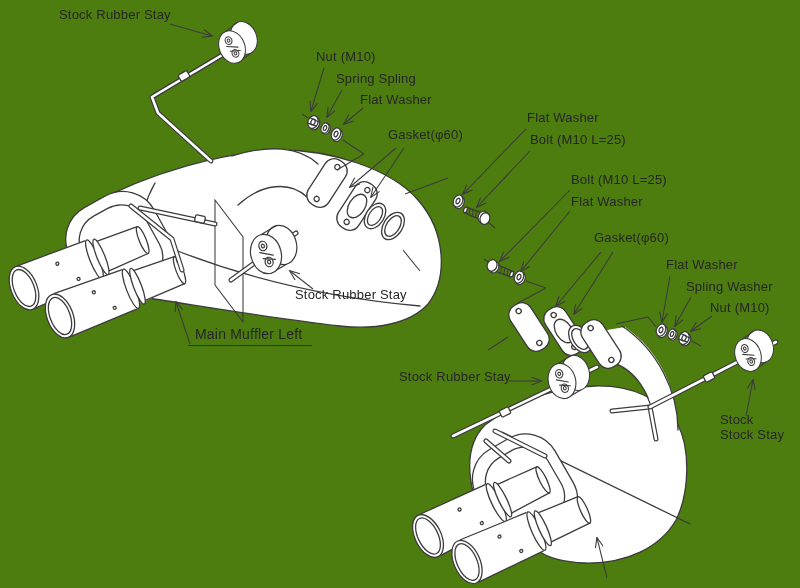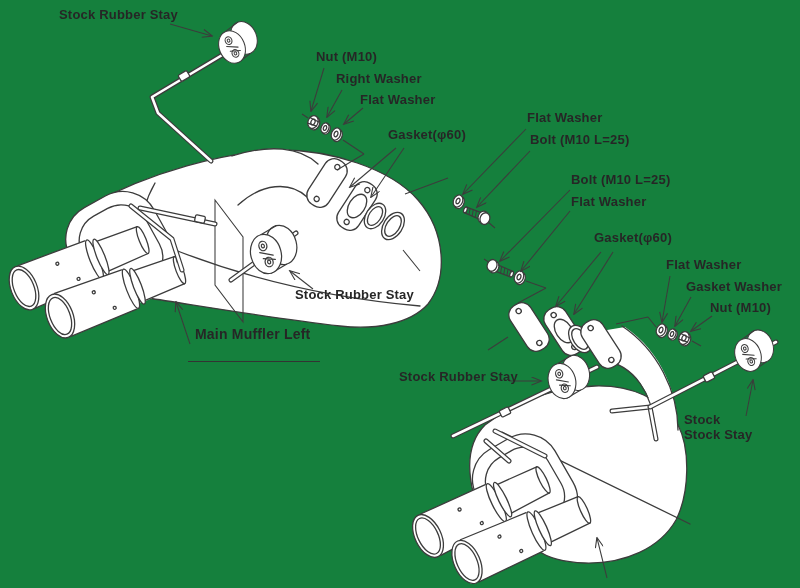--- a/index.html
+++ b/index.html
@@ -1,22 +1,22 @@
 <!DOCTYPE html>
 <html><head>
 <meta charset="utf-8">
 <style>
   html,body{margin:0;padding:0;background:#fff;}
-  #stage{position:relative;width:800px;height:588px;background:#15803d;overflow:hidden;
-         font-family:"Liberation Sans","DejaVu Sans",sans-serif;font-weight:bold;}
+  #stage{position:relative;width:800px;height:588px;background:#4d7c0f;overflow:hidden;
+         font-family:"Liberation Sans","DejaVu Sans",sans-serif;}
   #art{position:absolute;left:0;top:0;}
   .lbl{position:absolute;font-size:13px;line-height:1.18;color:#262626;white-space:nowrap;
        letter-spacing:.2px;}
   .lbl.big{font-size:14px;}
-  .lbl.underlined{border-bottom:1.4px solid #333;padding:0 10px 18px 7px;}
+  .lbl.underlined{border-bottom:1.4px solid #333;padding:0 10px 2px 7px;}
   svg{display:block;}
   .ln{stroke:#3c3c3c;stroke-width:1.3;fill:none;stroke-linecap:round;stroke-linejoin:round;}
   .fw{stroke:#3c3c3c;stroke-width:1.3;fill:#fff;stroke-linejoin:round;}
   .thin{stroke:#3c3c3c;stroke-width:1.05;fill:none;}
   .rodO{stroke:#3c3c3c;stroke-width:5;fill:none;stroke-linecap:round;stroke-linejoin:round;}
   .rodI{stroke:#ffffff;stroke-width:2.6;fill:none;stroke-linecap:round;stroke-linejoin:round;}
 </style>
 </head>
 <body>
 
@@ -238,31 +238,31 @@
     <path d="M 313,289 L 290,271" marker-end="url(#ah)"></path>
     <path d="M 509,381 L 541,381" marker-end="url(#ah)"></path>
     <path d="M 746,416 L 753,380" marker-end="url(#ah)"></path>
     <path d="M 190,344 L 176,302" marker-end="url(#ah)"></path>
     <path d="M 607,578 L 597,538" marker-end="url(#ah)"></path>
   </g>
 </svg>
 
   <div class="lbl" style="left:59px;top:7px">Stock Rubber Stay</div>
   <div class="lbl" style="left:316px;top:49px">Nut (M10)</div>
-  <div class="lbl" style="left:336px;top:71px">Right Washer</div>
+  <div class="lbl" style="left:336px;top:71px">Spring Spling</div>
   <div class="lbl" style="left:360px;top:92px">Flat Washer</div>
   <div class="lbl" style="left:388px;top:127px">Gasket(φ60)</div>
   <div class="lbl" style="left:527px;top:110px">Flat Washer</div>
   <div class="lbl" style="left:530px;top:132px">Bolt (M10 L=25)</div>
   <div class="lbl" style="left:571px;top:172px">Bolt (M10 L=25)</div>
   <div class="lbl" style="left:571px;top:194px">Flat Washer</div>
   <div class="lbl" style="left:594px;top:230px">Gasket(φ60)</div>
   <div class="lbl" style="left:666px;top:257px">Flat Washer</div>
-  <div class="lbl" style="left:686px;top:279px">Gasket Washer</div>
+  <div class="lbl" style="left:686px;top:279px">Spling Washer</div>
   <div class="lbl" style="left:710px;top:300px">Nut (M10)</div>
   <div class="lbl" style="left:295px;top:287px">Stock Rubber Stay</div>
   <div class="lbl big underlined" style="left:188px;top:326px">Main Muffler Left</div>
   <div class="lbl" style="left:399px;top:369px">Stock Rubber Stay</div>
-  <div class="lbl" style="left:684px;top:412px">
+  <div class="lbl" style="left:720px;top:412px">
     <span style="display:block">Stock</span>
     <span style="display:block">Stock Stay</span>
   </div>
 </div>
 
 </body></html>

